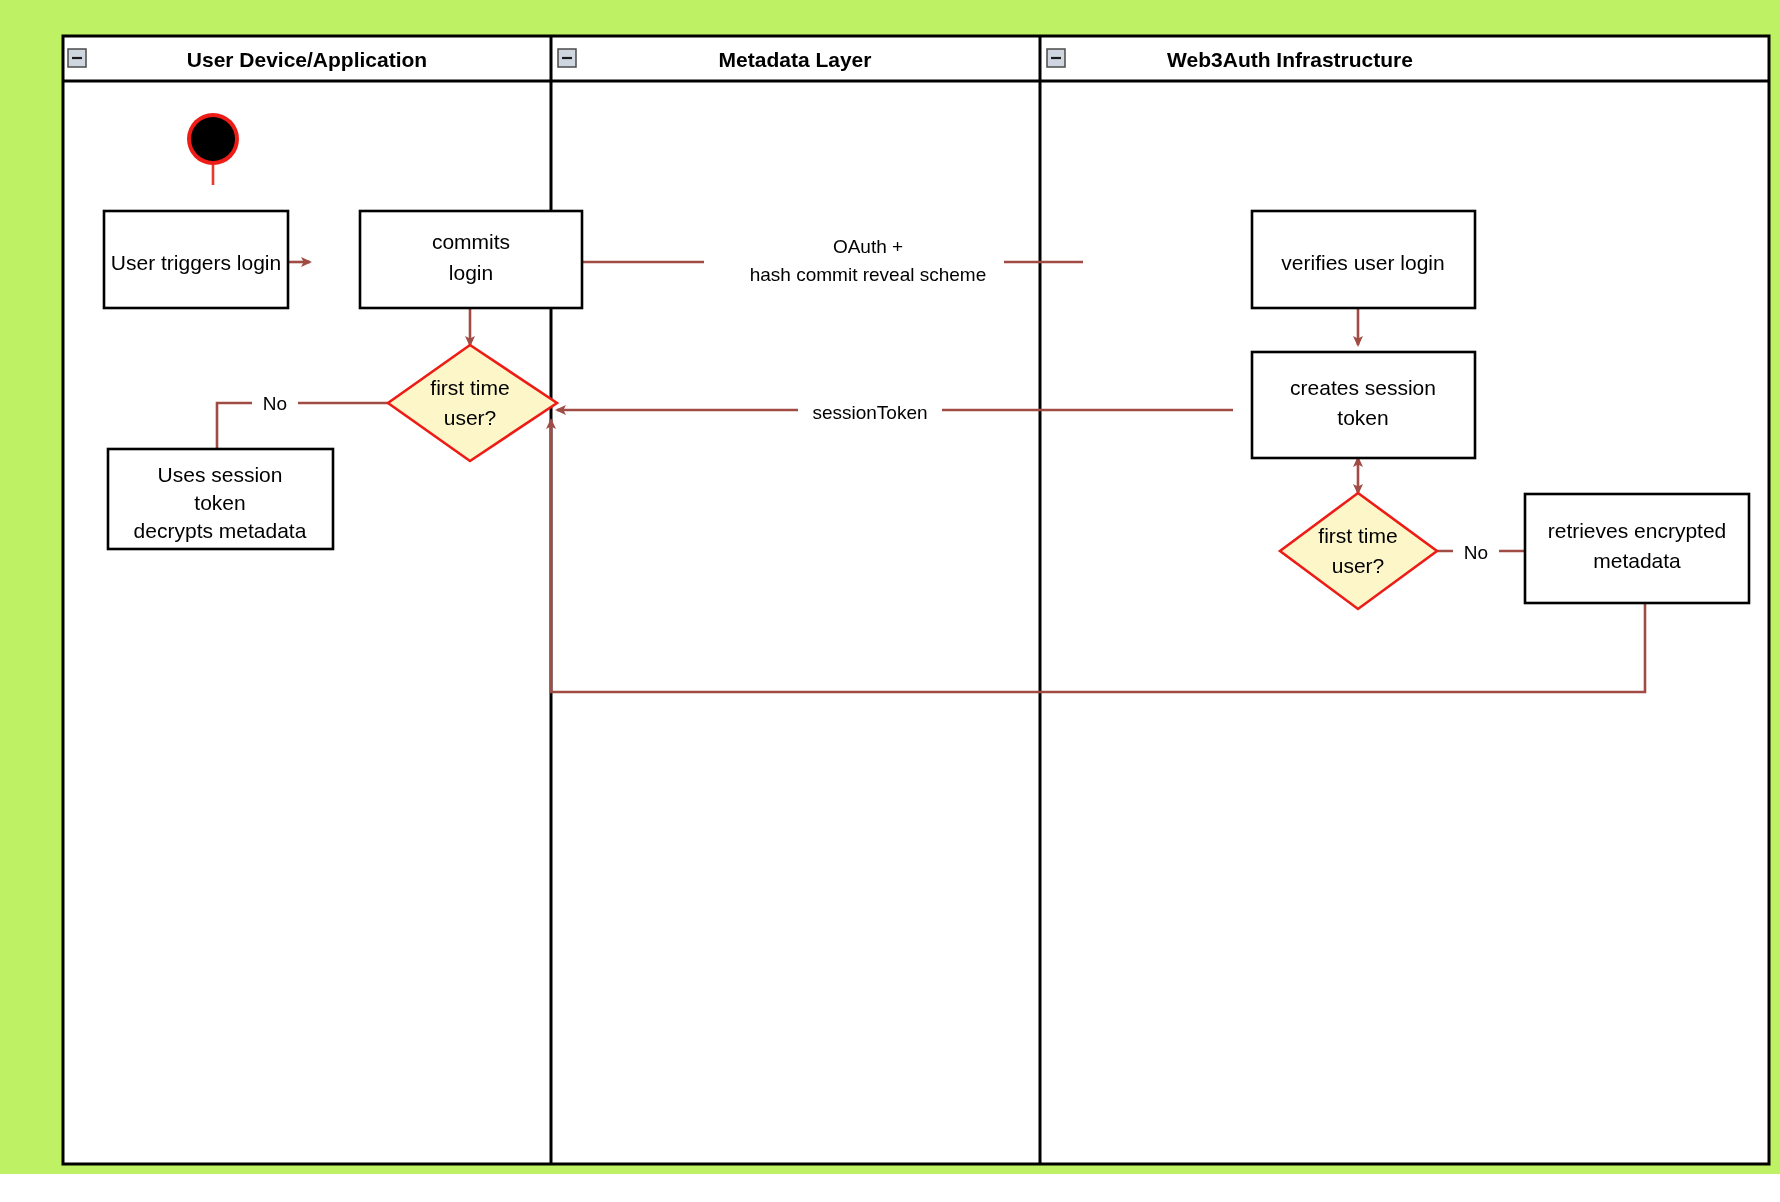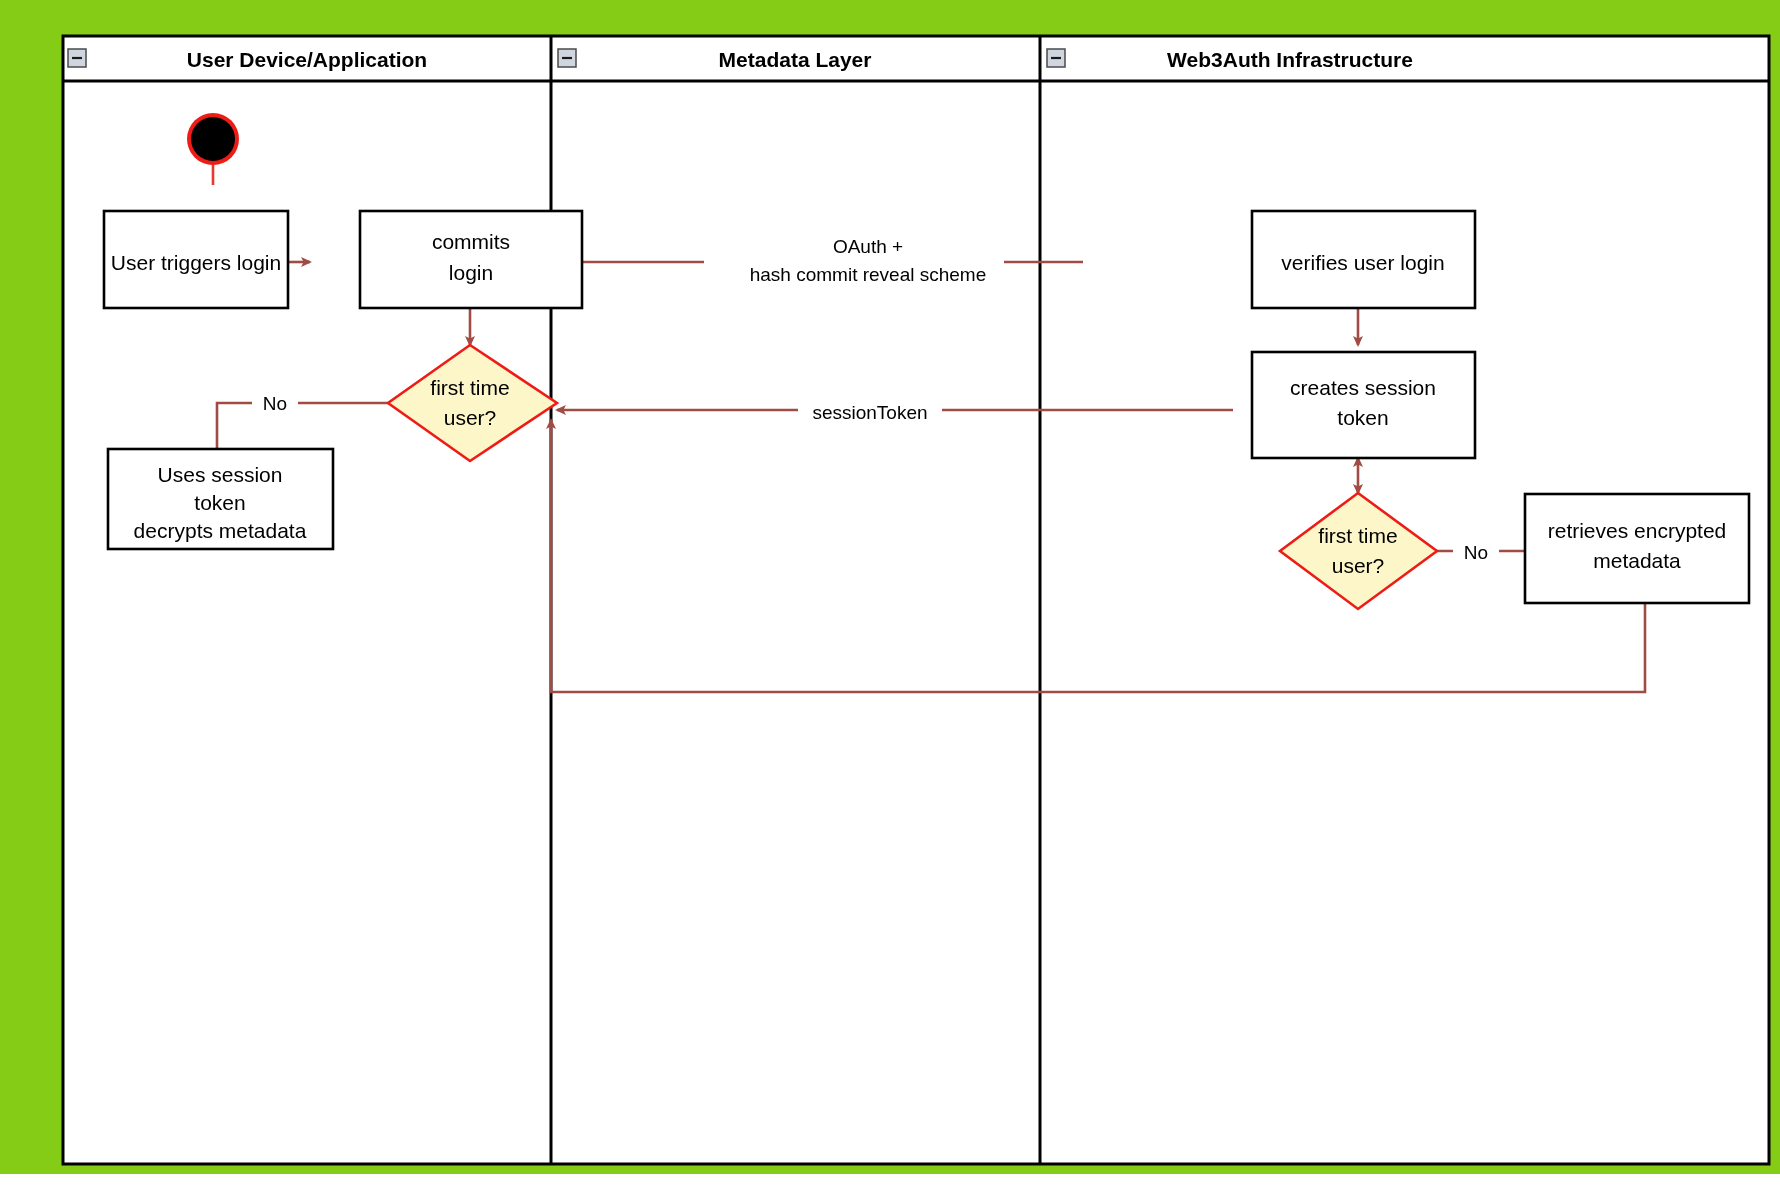--- a/index.html
+++ b/index.html
@@ -5,21 +5,21 @@
   html, body {
     margin: 0;
     padding: 0;
     background: #ffffff;
     font-family: "Liberation Sans", sans-serif;
   }
   #canvas {
     position: relative;
     width: 1780px;
     height: 1174px;
-    background: #84cc16;
+    background: #bef264;
     overflow: hidden;
   }
   svg.diagram {
     position: absolute;
     left: 0;
     top: 0;
     width: 1780px;
     height: 1202px;
   }
   .lane-title {

